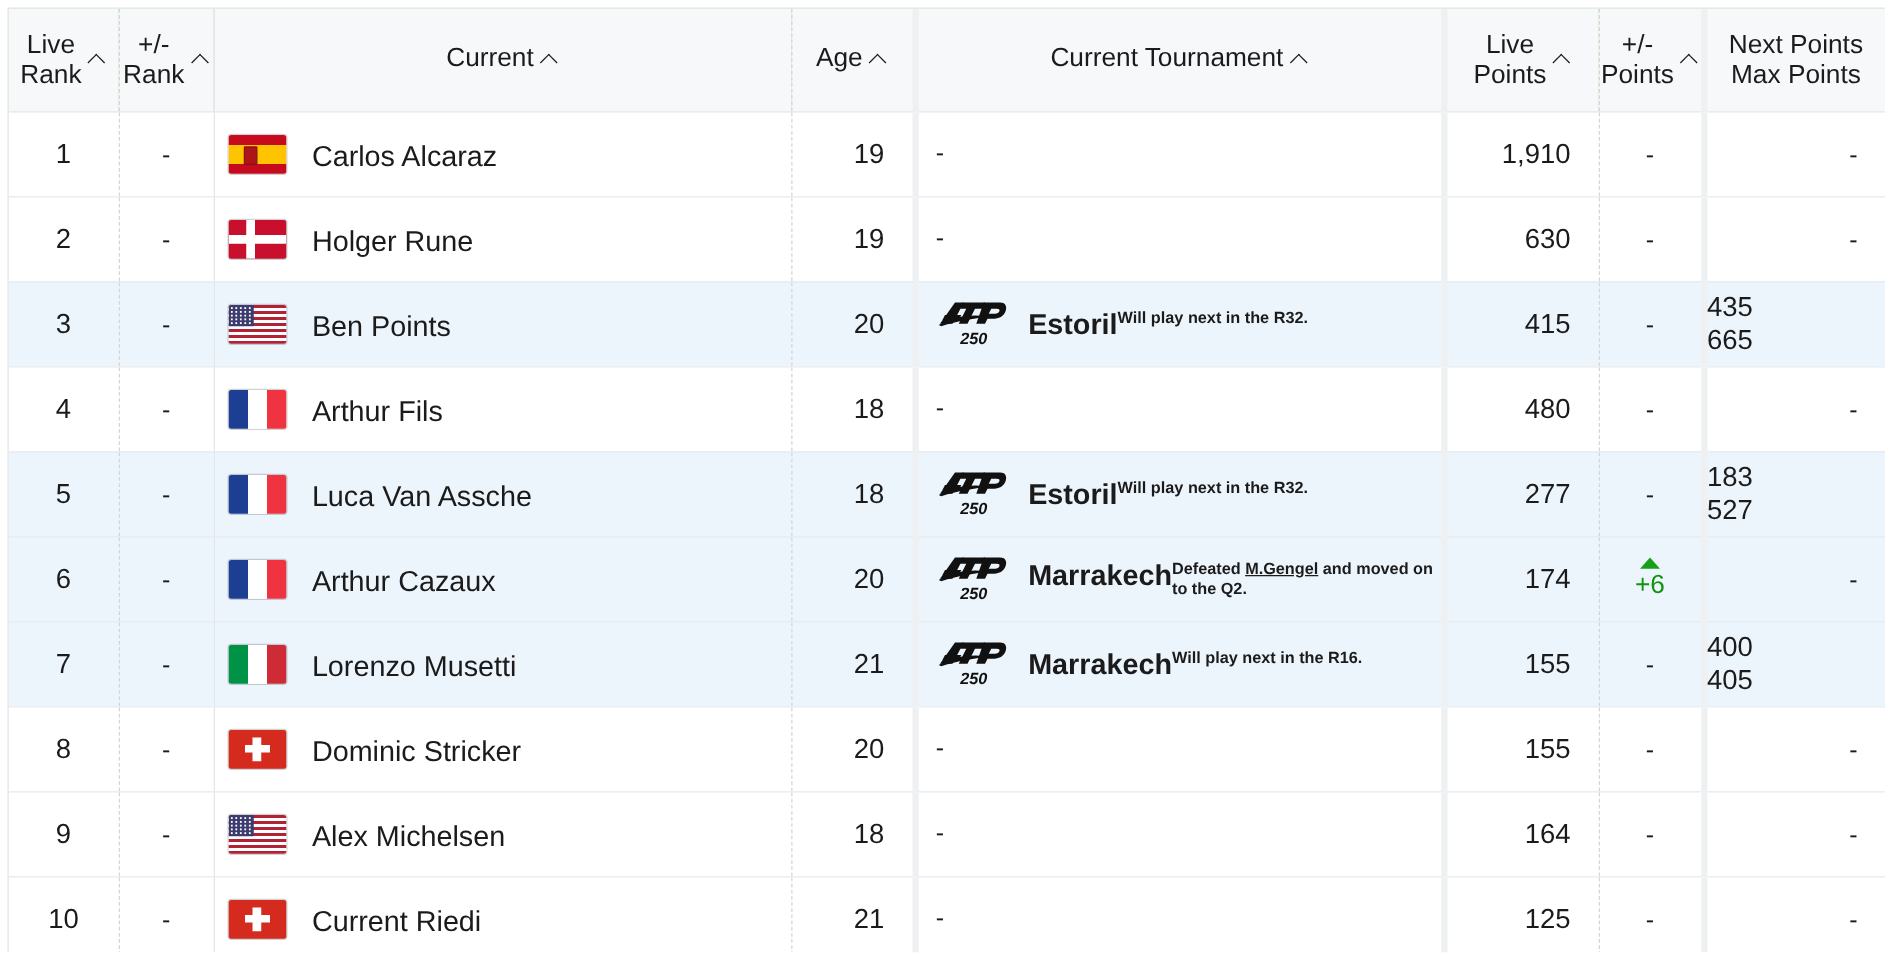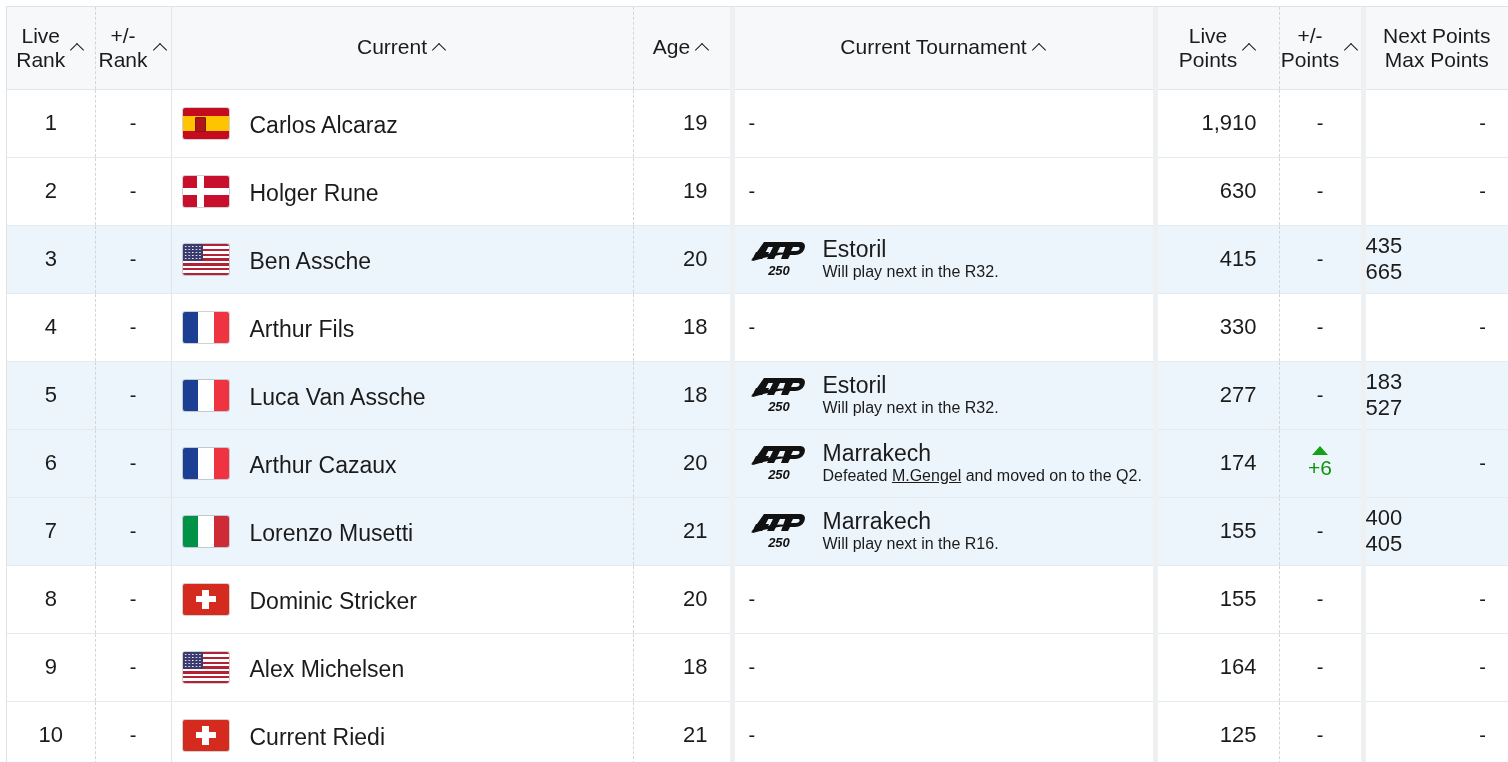--- a/index.html
+++ b/index.html
@@ -213,29 +213,29 @@
   .atp-logo {
     flex: 0 0 auto;
     width: 60px;
     height: 38px;
     display: flex;
     flex-direction: column;
     align-items: center;
     justify-content: flex-start;
   }
   .atp-logo svg { display: block; }
-  .tourn-text { display: flex; flex-direction: column; justify-content: flex-start; }
+  .tourn-text { display: flex; flex-direction: row; justify-content: flex-start; font-weight: bold; }
   .tourn-name {
     font-size: 23px;
     color: #1b1b1b;
     line-height: 1.15;
     white-space: nowrap;
   }
   .tourn-note {
-    font-size: 16px;
+    font-size: 13px;
     color: #1b1b1b;
     line-height: 1.25;
     max-width: 348px;
   }
   .tourn-note a {
     color: #1b1b1b;
     text-decoration: underline;
   }
 
   
@@ -387,21 +387,21 @@
             <td class="c-right"><span class="dash">-</span></td>
           </tr>
           <tr class="hl">
             <td class="c-center sep-dash">3</td>
             <td class="c-center sep-solid"><span class="dash">-</span></td>
             <td class="sep-dash">
               <div class="player-cell">
                 <span class="flag-box">
                   <span class="flag us"></span>
                 </span>
-                <span class="player-name">Ben Assche</span>
+                <span class="player-name">Ben Points</span>
               </div>
             </td>
             <td class="c-right sep-thick">20</td>
             <td class="sep-thick">
               <div class="tourn-cell">
                 <span class="atp-logo">
                   <svg width="58" height="38" viewBox="0 0 58 38" aria-hidden="true">
                     <g fill="#111111">
                       <path d="M2 19 L14 2 L21 2 L12 19 Z"></path>
                       <path d="M6 12 L19 12 L17 16 L4 16 Z"></path>
@@ -430,21 +430,21 @@
                 <span class="flag-box">
                   <span class="flag fr"></span>
                 </span>
                 <span class="player-name">Arthur Fils</span>
               </div>
             </td>
             <td class="c-right sep-thick">18</td>
             <td class="sep-thick">
               <span class="dash dash-left">-</span>
             </td>
-            <td class="c-right sep-dash">330</td>
+            <td class="c-right sep-dash">480</td>
             <td class="c-center sep-thick"><span class="dash">-</span></td>
             <td class="c-right"><span class="dash">-</span></td>
           </tr>
           <tr class="hl">
             <td class="c-center sep-dash">5</td>
             <td class="c-center sep-solid"><span class="dash">-</span></td>
             <td class="sep-dash">
               <div class="player-cell">
                 <span class="flag-box">
                   <span class="flag fr"></span>

